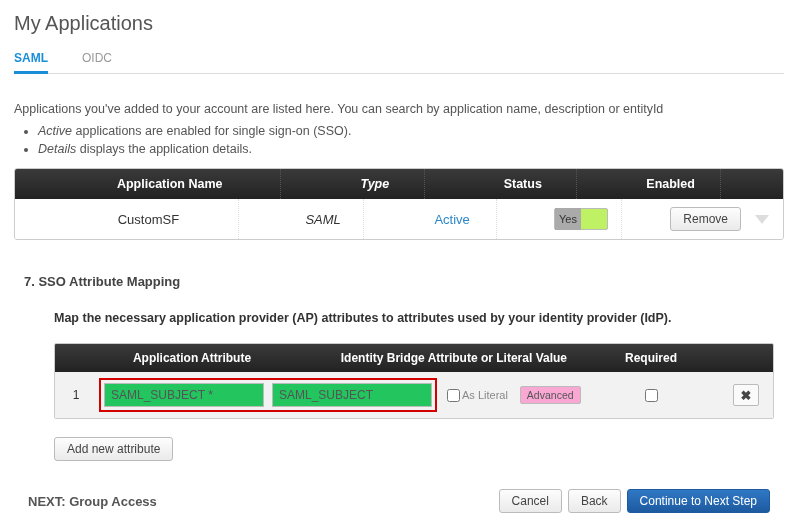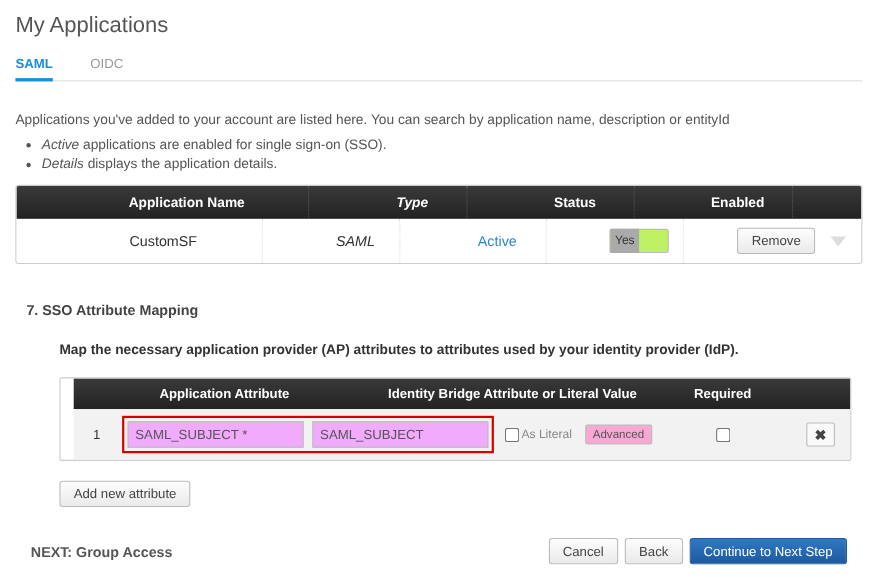--- a/index.html
+++ b/index.html
@@ -25,29 +25,29 @@
   .col-enabled { width: 120px; }
   .col-actions { flex: 1; justify-content: center; gap: 14px; padding-right: 14px !important; border-right: none !important; }
   .status-link { color: #2c88c9; }
   .toggle { width: 54px; height: 22px; background:#bef264; border:1px solid #bbb; border-radius:2px; position:relative; display:flex; align-items:center; }
   .toggle .knob { width:26px; height:22px; background:#aaa; color:#333; font-size:11px; display:flex; align-items:center; justify-content:center; }
   .btn { background: linear-gradient(#fdfdfd,#eaeaea); border:1px solid #bbb; border-radius:3px; padding:4px 12px; font-size:12px; cursor:pointer; color:#444; }
   .chevron { width:0; height:0; border-left:7px solid transparent; border-right:7px solid transparent; border-top:9px solid #ddd; }
   .section { margin-top: 34px; padding: 0 10px; }
   .section-title { font-size: 13px; font-weight: bold; color:#444; margin-bottom: 22px; }
   .section-desc { font-size: 12.5px; font-weight: bold; color:#333; margin: 0 0 18px 30px; }
-  .attr-table { margin-left: 30px; border:1px solid #ccc; border-radius:2px; overflow:hidden;padding-left:12px; }
+  .attr-table { margin-left: 30px; border:1px solid #ccc; border-radius:2px; overflow:hidden; }
   .attr-head { display:flex; background: linear-gradient(#3a3a3a,#222); color:#fff; font-weight:bold; font-size:12px; }
   .attr-head > div { padding:7px 8px; text-align:center; }
   .attr-row { display:flex; align-items:center; background:#f2f2f2; padding:6px 4px; gap:6px; }
   .ac-idx { width:34px; text-align:center; font-size:12px; }
   .ac-app { width:190px; }
   .ac-idp { width:180px; }
   .hl-red { border: 2px solid #d40000; padding: 3px; display:flex; gap:8px; align-items:center; }
-  .attr-input { border:1px solid #bbb; padding:4px 6px; font-size:12px; color:#555; background:#f0abfc; width:160px; }
+  .attr-input { border:1px solid #bbb; padding:4px 6px; font-size:12px; color:#555; background:#22c55e; width:160px; }
   .asliteral { font-size:11px; color:#888; display:flex; align-items:center; gap:2px; margin-left:4px; }
   .small-btn { border:1px solid #bbb; background:#f9a8d4; font-size:10.5px; padding:2px 6px; border-radius:2px; color:#555; cursor:pointer; }
   .req-cell { flex:1; display:flex; justify-content:center; }
   .del-cell { width:46px; display:flex; justify-content:center; }
   .icon-x { width:26px; height:22px; border:1px solid #bbb; border-radius:2px; background:#fafafa; display:flex; align-items:center; justify-content:center; font-weight:bold; color:#444; cursor:pointer; }
   .add-btn { margin: 18px 0 0 30px; }
   .footer { display:flex; align-items:center; margin-top:28px; padding: 0 4px; }
   .next-label { font-size:13px; font-weight:bold; color:#555; }
   .footer-spacer { flex:1; }
   .footer .btn { margin-left:6px; }

